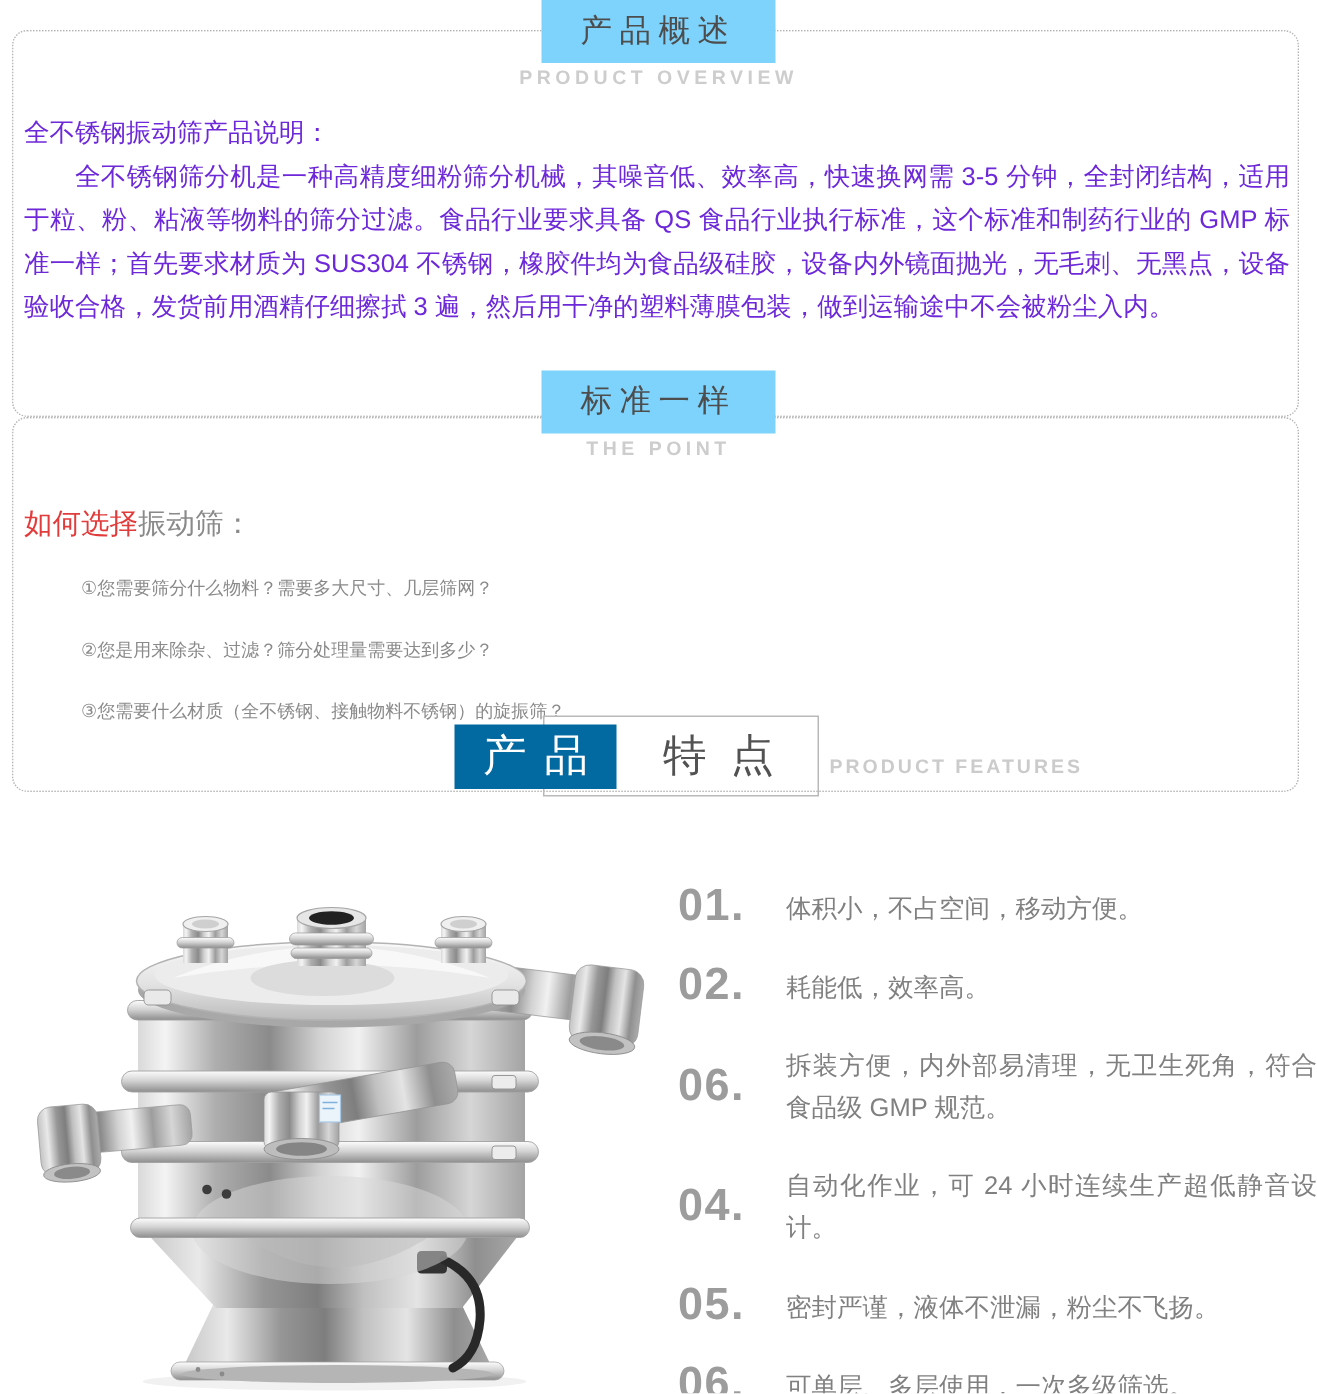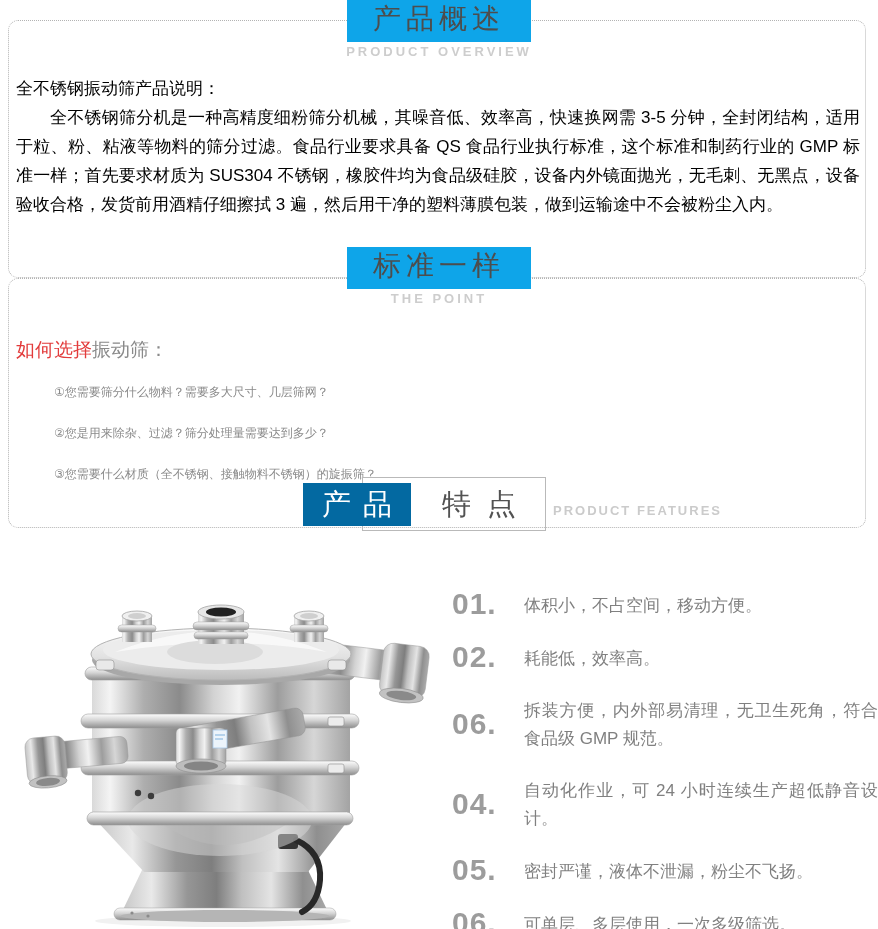--- a/index.html
+++ b/index.html
@@ -6,24 +6,24 @@
   body{font-family:"Liberation Sans","DejaVu Sans",sans-serif;}
   .page{position:relative;width:878px;height:929px;background:#fff;overflow:hidden;color:#878787;}
 
   .dotted-box{position:absolute;border:1px dotted #b3b3b3;border-radius:10px;background:#fff;box-sizing:border-box;}
   #box1{left:8px;top:20px;width:858px;height:258px;}
   #box2{left:8px;top:278px;width:858px;height:250px;}
 
   .sec-head{position:absolute;left:0;width:100%;text-align:center;z-index:2;}
   #head1{top:0;}
   #head2{top:247px;}
-  .sec-title{display:inline-block;background:#0ea5e9;padding:0 26px;font-size:28px;line-height:42px;letter-spacing:5px;color:#4d4d4d;font-family:Liberation Mono, monospace;}
+  .sec-title{display:inline-block;background:#7dd3fc;padding:0 26px;font-size:21px;line-height:42px;letter-spacing:5px;color:#4d4d4d;}
   .sec-sub{margin-top:2px;font-size:13px;letter-spacing:3px;color:#cdcdcd;font-weight:bold;}
 
-  .overview-text{position:absolute;left:16px;top:74px;width:844px;font-size:17px;line-height:29px;color:#000000;z-index:2;}
+  .overview-text{position:absolute;left:16px;top:74px;width:844px;font-size:17px;line-height:29px;color:#6d28d9;z-index:2;}
   .overview-text p{margin:0;text-indent:2em;text-align:justify;}
   .overview-heading{margin:0 0 0 0;}
 
   .sel-content{position:absolute;left:16px;top:334px;width:840px;z-index:2;}
   .sel-lead{font-size:19px;line-height:32px;color:#8a8a8a;}
   .sel-lead .red{color:#e23b3b;}
   .sel-items{margin-top:6px;padding-left:38px;}
   .sel-item{font-size:12px;line-height:41px;color:#8a8a8a;}
 
   .banner{position:absolute;left:303px;top:477px;width:420px;height:58px;z-index:3;}

